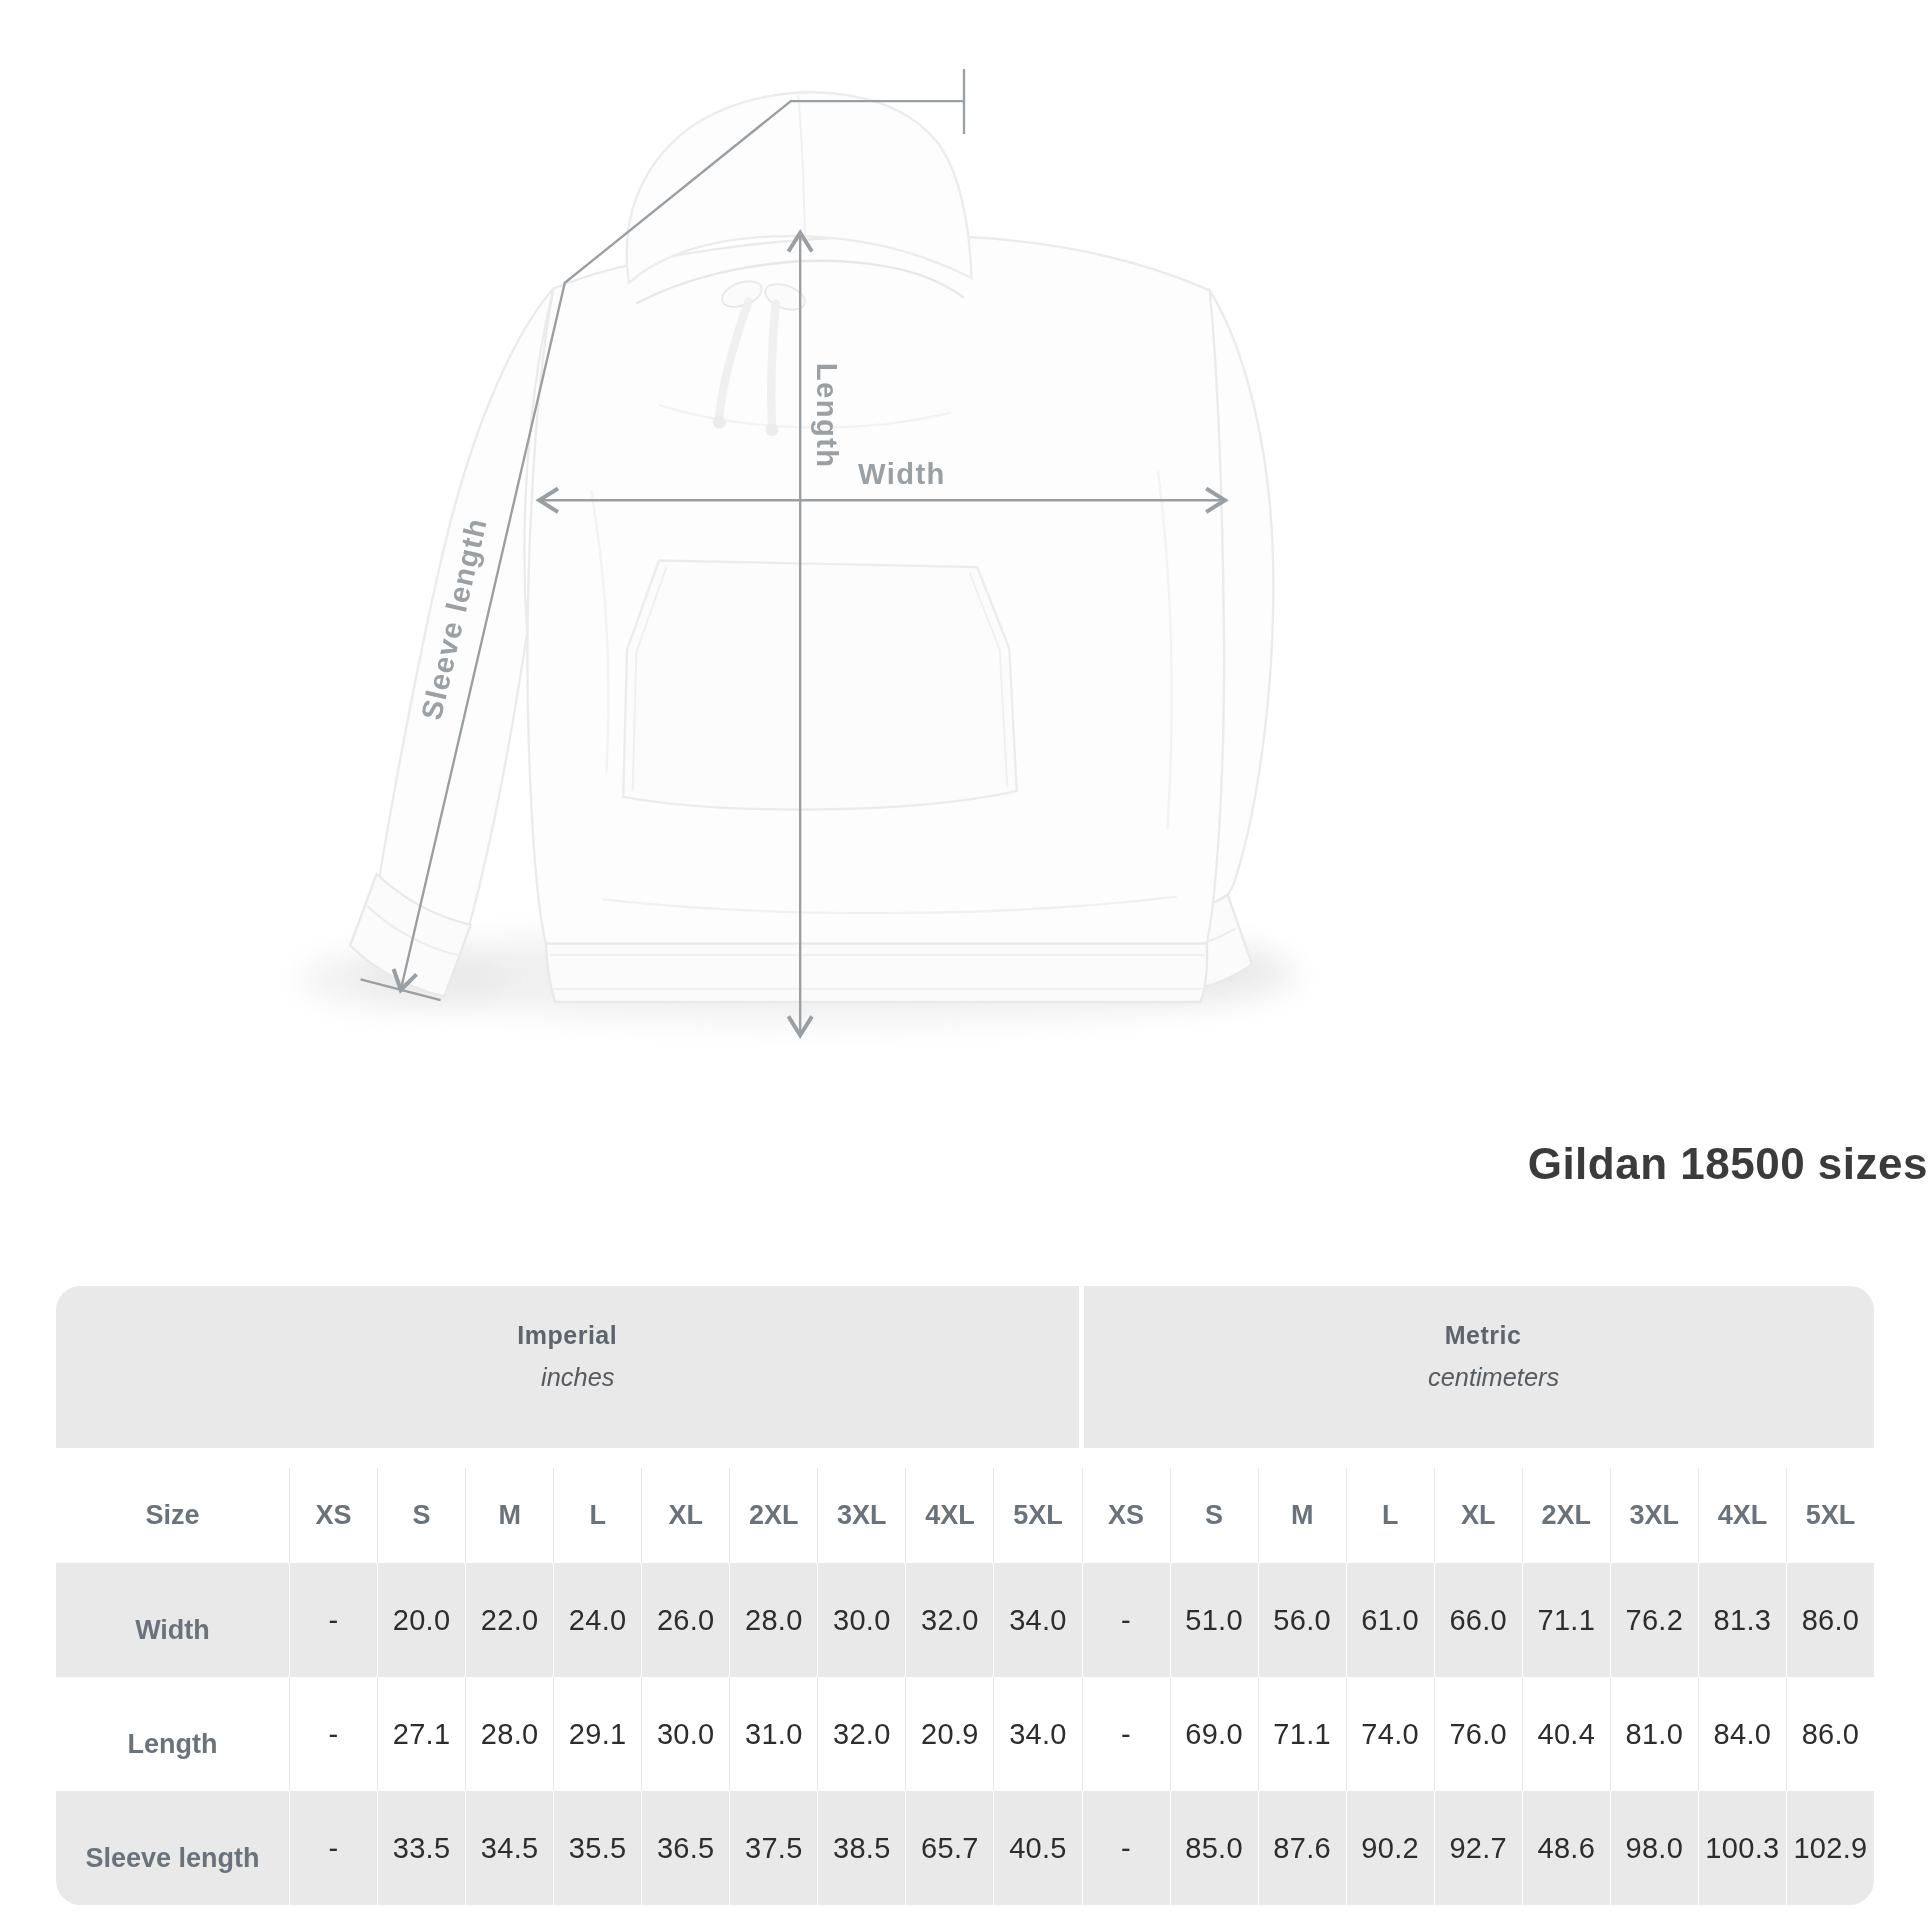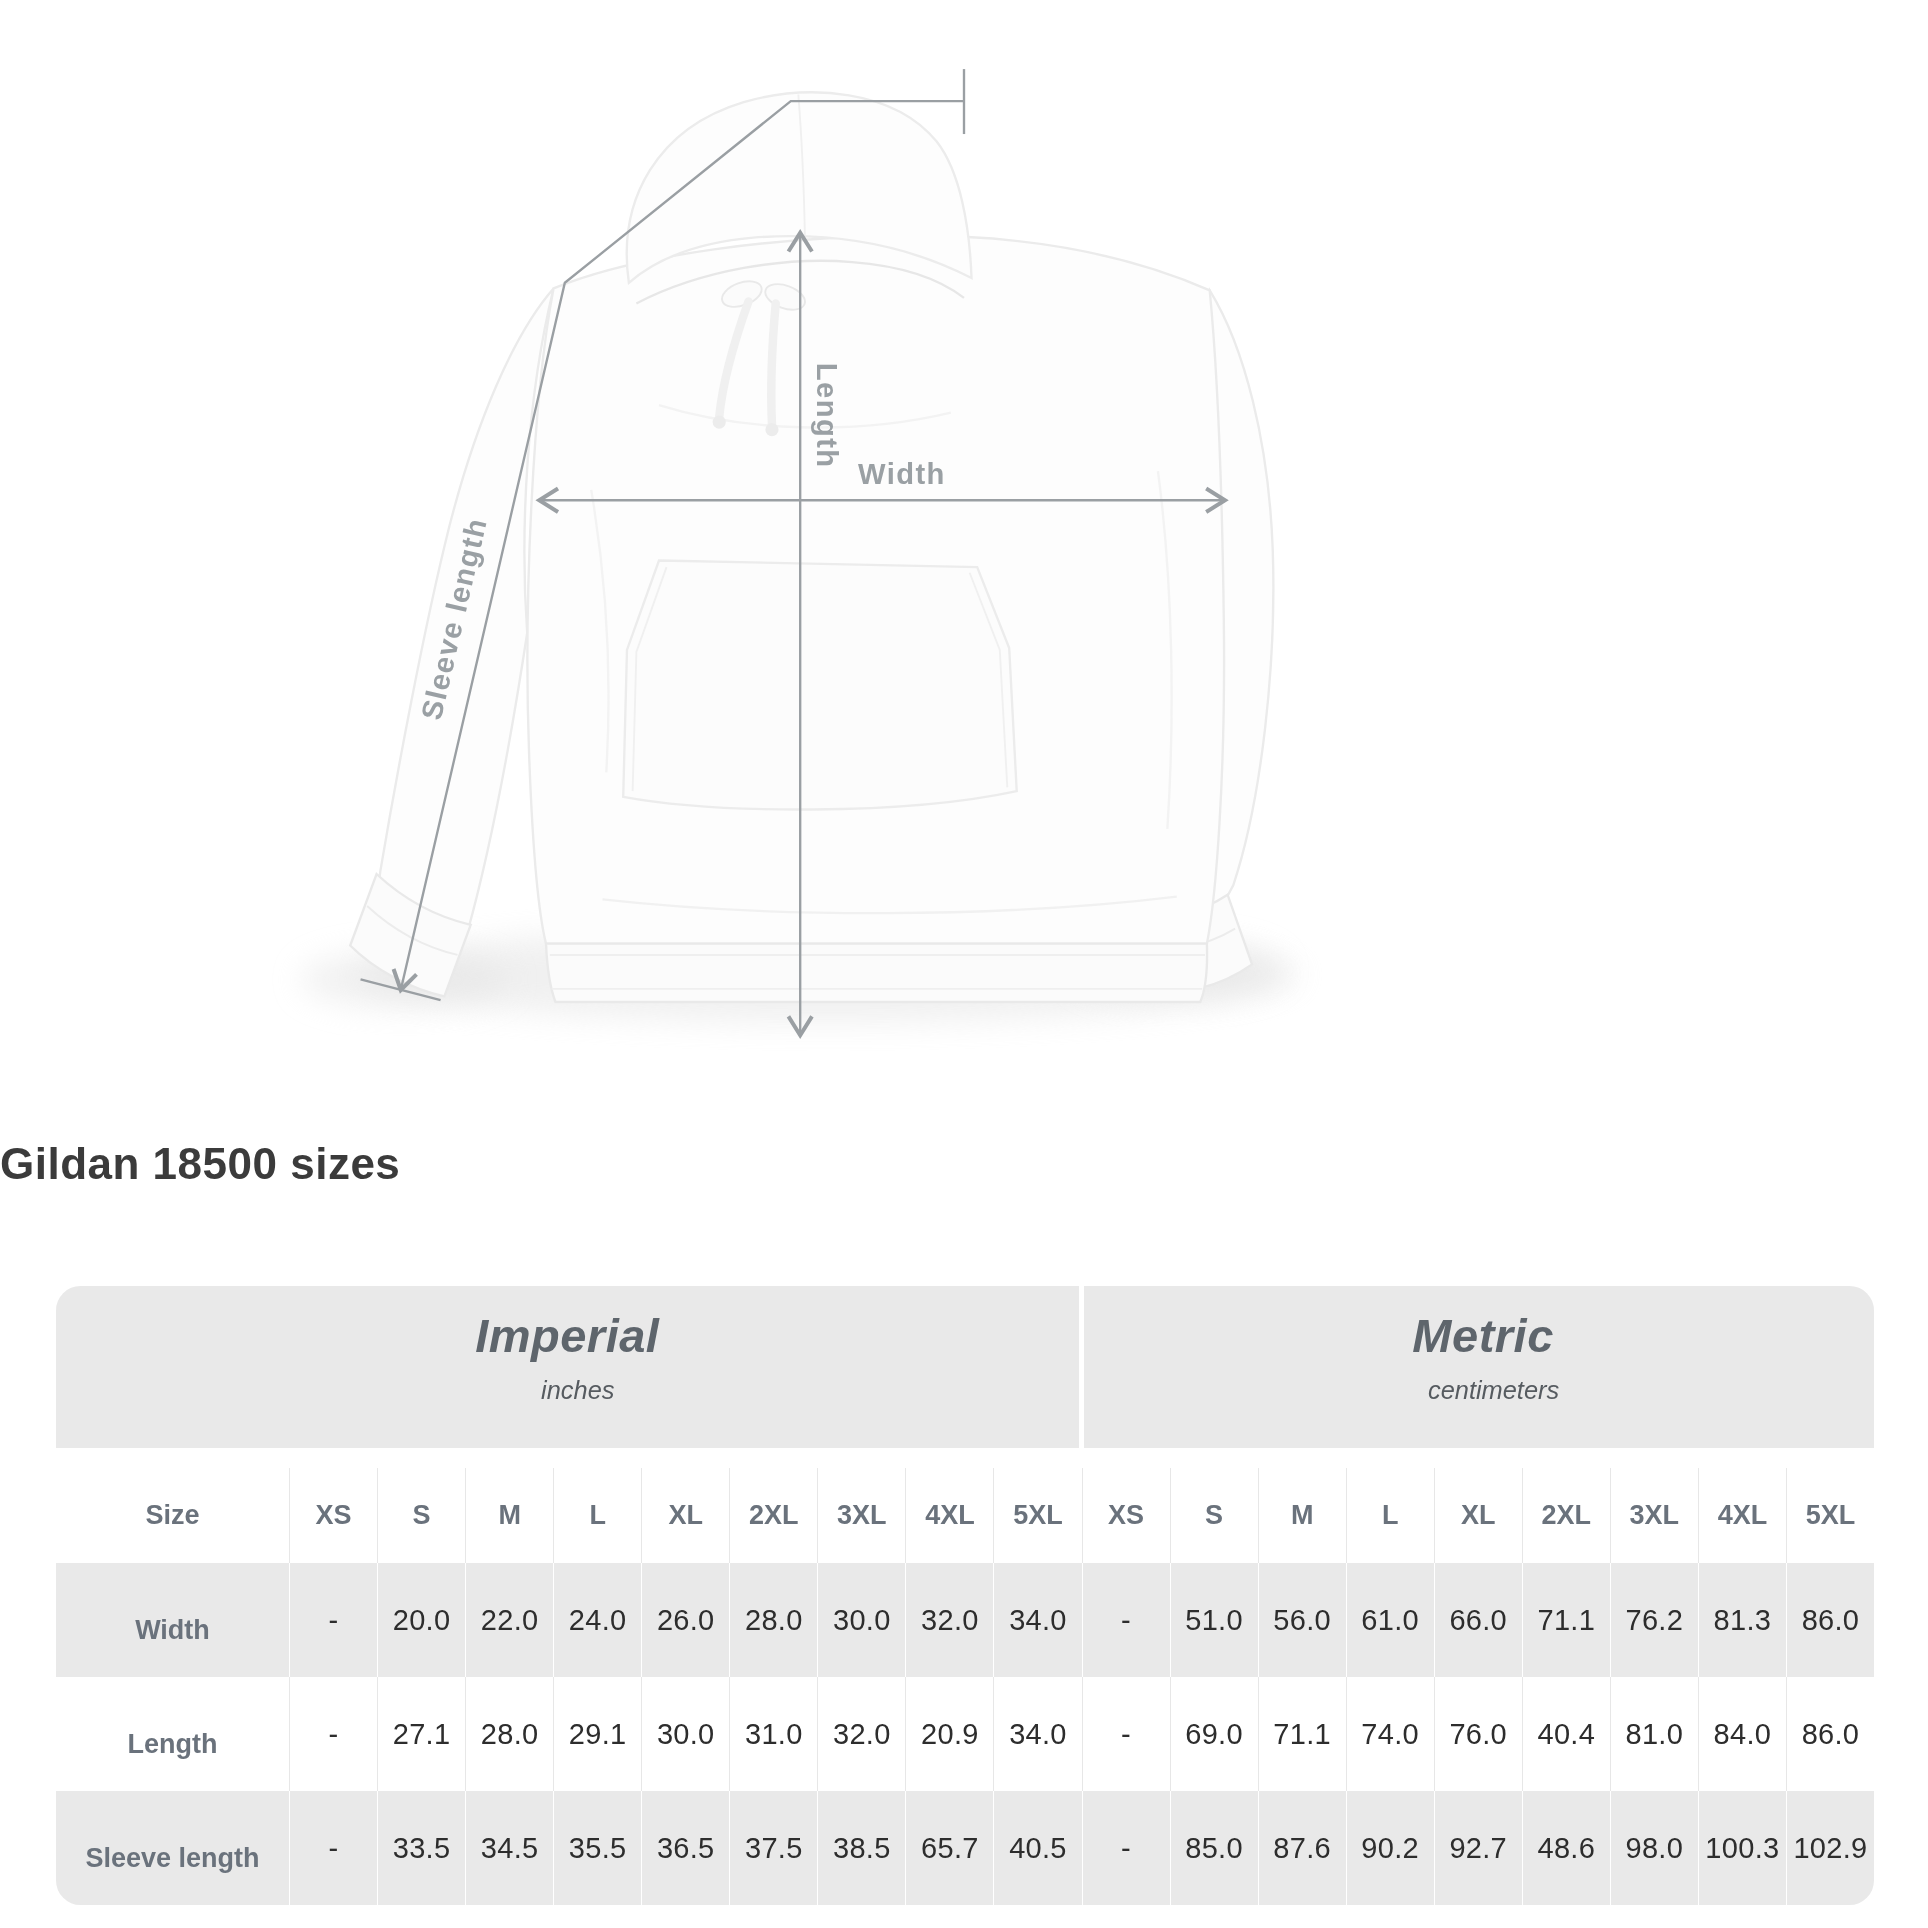--- a/index.html
+++ b/index.html
@@ -1,30 +1,30 @@
 <!DOCTYPE html>
 <html style="font-size:15px"><head>
 <meta charset="utf-8">
 <style>
   html,body{margin:0;padding:0;background:#fff;}
   .stage{position:relative;width:1928px;height:1928px;background:#ffffff;overflow:hidden;
          font-family:"Liberation Sans",sans-serif;}
   .figure-wrap{position:absolute;left:0;top:0;width:1928px;height:1121px;}
   .figure-wrap svg{display:block;}
 
-  .title-block{position:absolute;left:0;top:1139px;width:1928px;text-align:left;}
+  .title-block{position:absolute;left:0;top:1139px;width:1928px;text-align:right;}
   .title-block h1{margin:0;font-size:44px;font-weight:bold;color:#3b3b3b;letter-spacing:0.5px;}
   .title-block .subtitle{margin:22.6px 0 0 0;font-size:27px;font-style:italic;color:#4e4e4e;}
 
   .size-table{position:absolute;left:56px;top:1286px;width:1818px;}
   .unit-band{display:flex;gap:5.6px;height:162px;}
   .unit-block{background:#e9e9e9;display:flex;flex-direction:column;align-items:center;justify-content:center;padding-bottom:21px;}
   .unit-imperial{flex:0 0 calc(56.4% - 2.8px);border-radius:24.5px 0 0 0;}
   .unit-metric{flex:1 1 auto;border-radius:0 24.5px 0 0;padding-left:8px;}
-  .unit-name{font-size:47px;font-weight:bold;font-style:italic;color:#5e656c;letter-spacing:0.5px;}
+  .unit-name{font-size:25px;font-weight:bold;color:#5e656c;letter-spacing:0.5px;}
   .unit-sub{font-size:25.4px;font-style:italic;color:#565b60;margin-top:13px;margin-left:21px;}
 
   .trow{display:grid;grid-template-columns:233px repeat(18,1fr);}
   .trow.sizes{height:115px;background:#fff;}
   .trow.data{height:114px;}
   .trow.white{background:#fff;}
   .trow.gray{background:#e9e9e9;}
   .trow.last{border-radius:0 0 24.5px 24.5px;overflow:hidden;}
   .cell{display:flex;align-items:center;justify-content:center;min-width:0;}
   .trow.white .cell + .cell,

